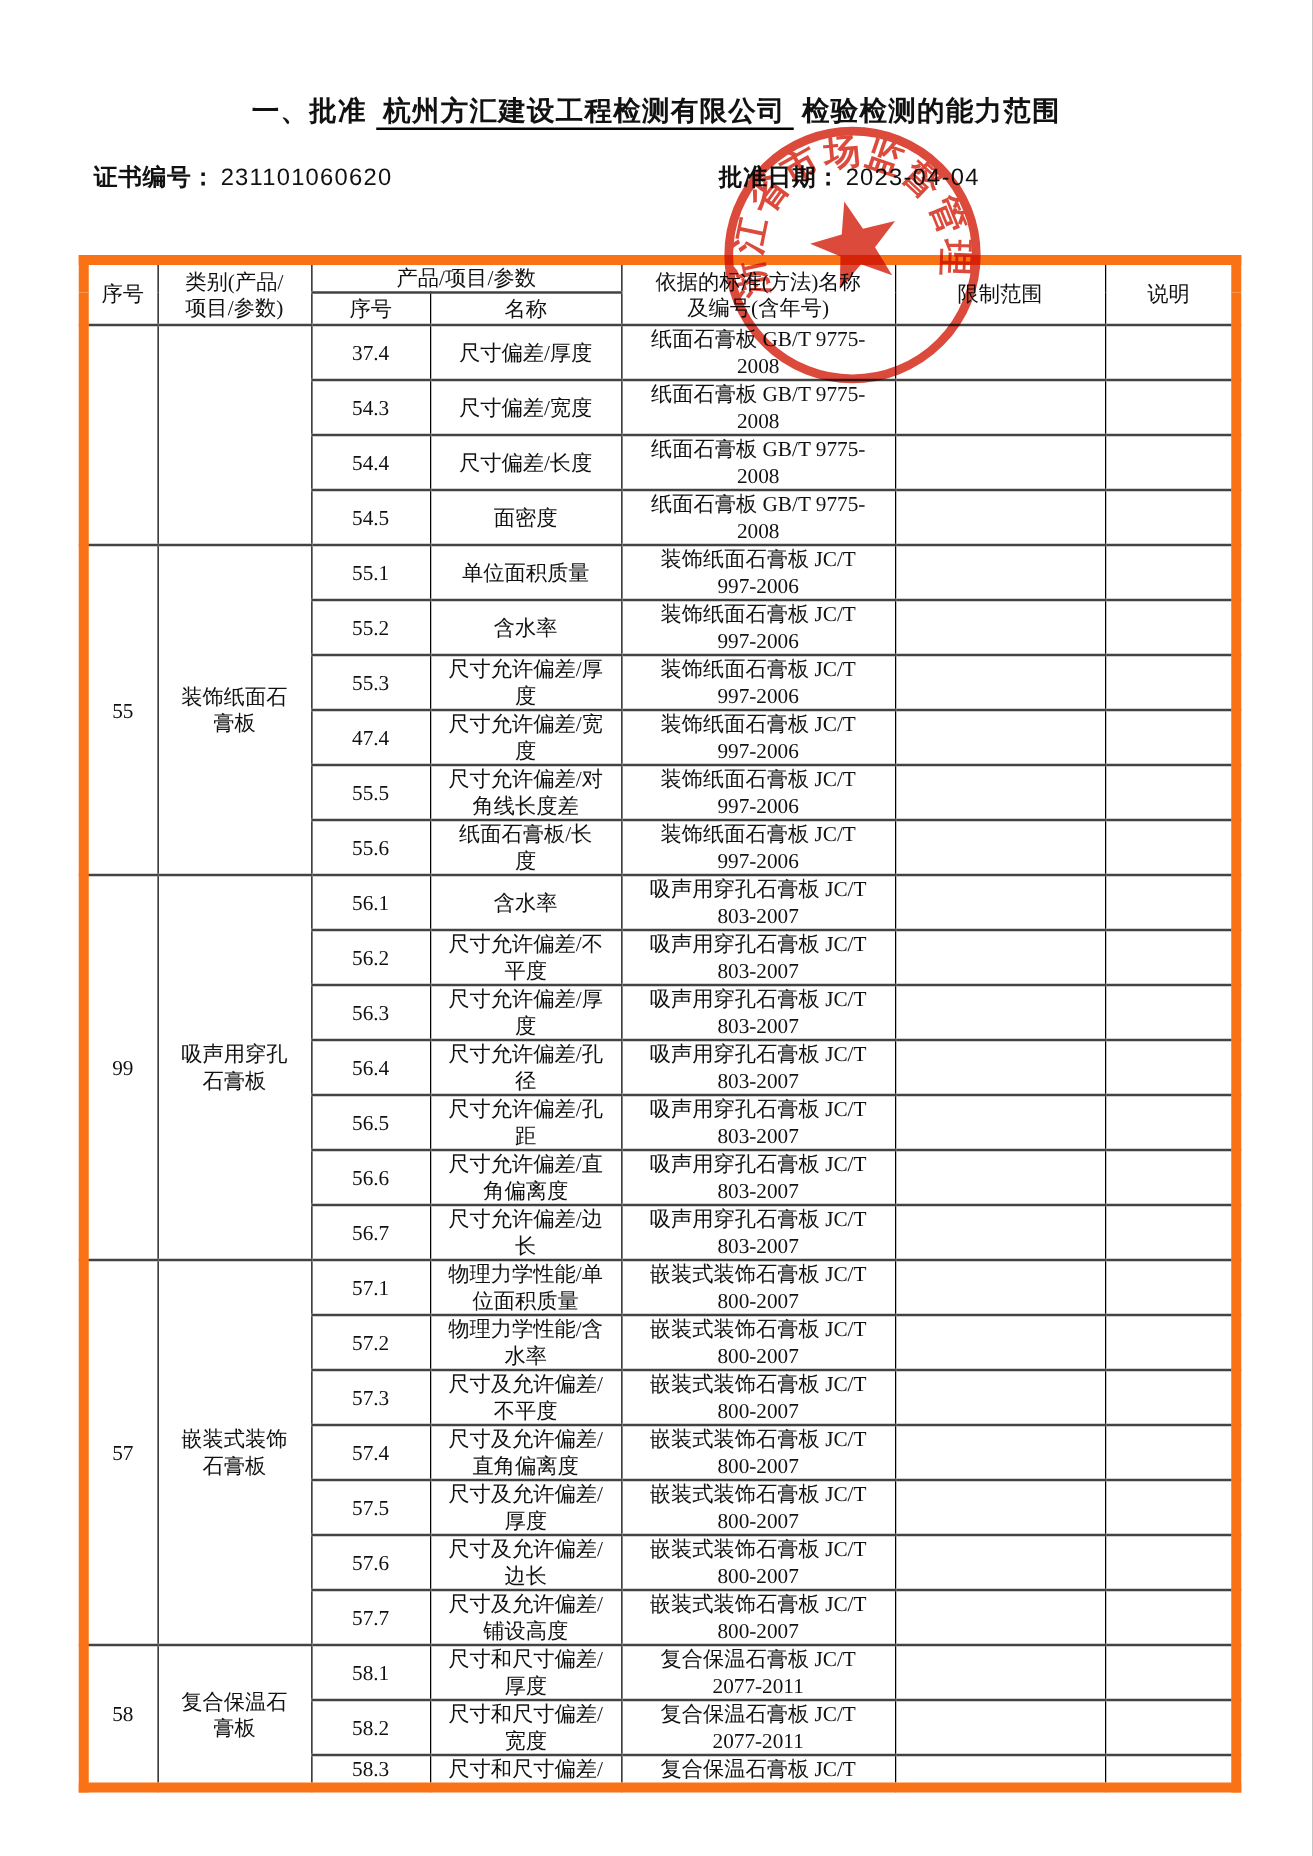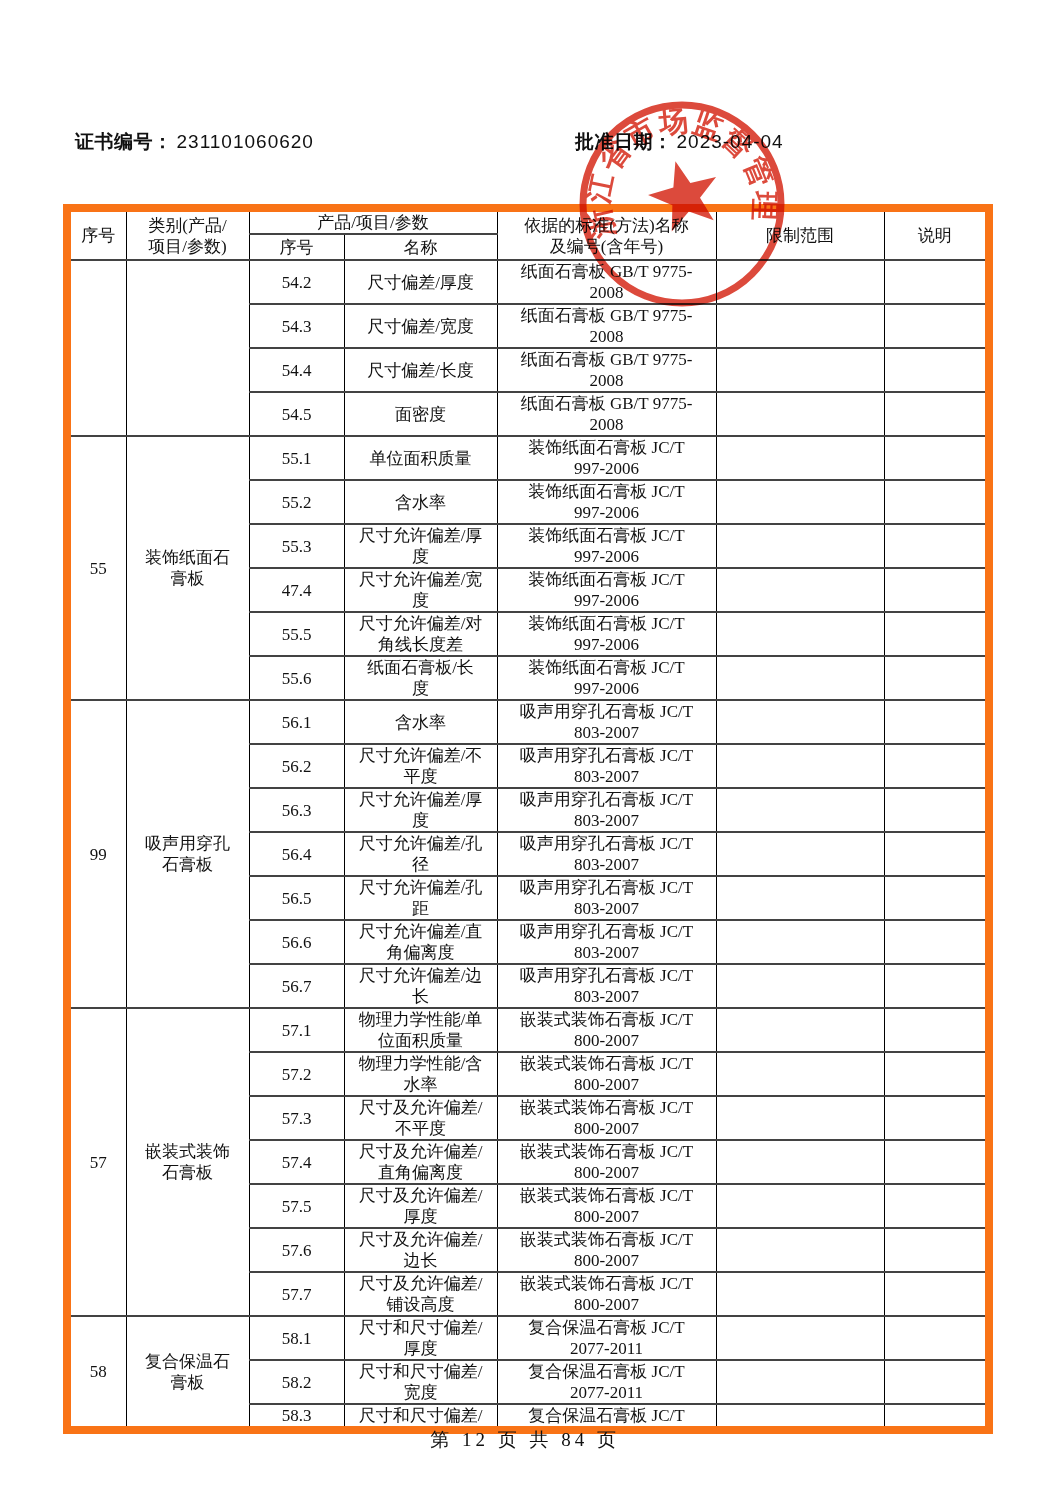--- a/index.html
+++ b/index.html
@@ -48,20 +48,25 @@
   .page-footer{
     position:absolute;top:1427px;left:0;width:100%;text-align:center;
     font-size:19px;letter-spacing:4px;
   }
 </style>
 </head>
 <body>
 
 <div class="page">
 
+  <div class="doc-title">
+    <span>一、批准</span>
+    <span class="company">杭州方汇建设工程检测有限公司</span>
+    <span>检验检测的能力范围</span>
+  </div>
 
   <div class="info-line" id="cert-line">
     <span>证书编号：</span><span class="info-value">231101060620</span>
   </div>
 
   <div class="info-line" id="approval-line">
     <span>批准日期：</span><span class="info-value">2023-04-04</span>
   </div>
 
 
@@ -89,21 +94,21 @@
         </tr>
         <tr>
           <th>序号</th>
           <th>名称</th>
         </tr>
       </thead>
       <tbody id="cap-tbody">
           <tr>
             <td rowspan="4"></td>
             <td rowspan="4"></td>
-            <td>54.2</td>
+            <td>37.4</td>
             <td>尺寸偏差/厚度</td>
             <td>纸面石膏板 GB/T 9775-
 2008</td>
             <td></td>
             <td></td>
           </tr>
           <tr>
             <td>54.3</td>
             <td>尺寸偏差/宽度</td>
             <td>纸面石膏板 GB/T 9775-
@@ -349,15 +354,14 @@
     <circle cx="114" cy="115" r="99" fill="none" stroke-width="7" stroke="#d93a2b"></circle>
     <path d="M117,71 L125.8,95.9 L152.2,96.6 L131.3,112.6 L138.7,137.9 L117,123 L95.3,137.9 L102.7,112.6 L81.8,96.6 L108.2,95.9 Z" transform="rotate(-15 117 108)" fill="#d93a2b"></path>
     <defs>
       <path id="stampArc" d="M 47.8 145.8 A 73 73 0 1 1 180.2 145.8" fill="none"></path>
     </defs>
     <text fill="#d93a2b">
       <textPath href="#stampArc" startOffset="0">浙江省市场监督管理局</textPath>
     </text>
   </svg>
 
-  <div class="page-footer">第 12 页 共 84 页</div>
 
 </div>
 
 </body></html>

